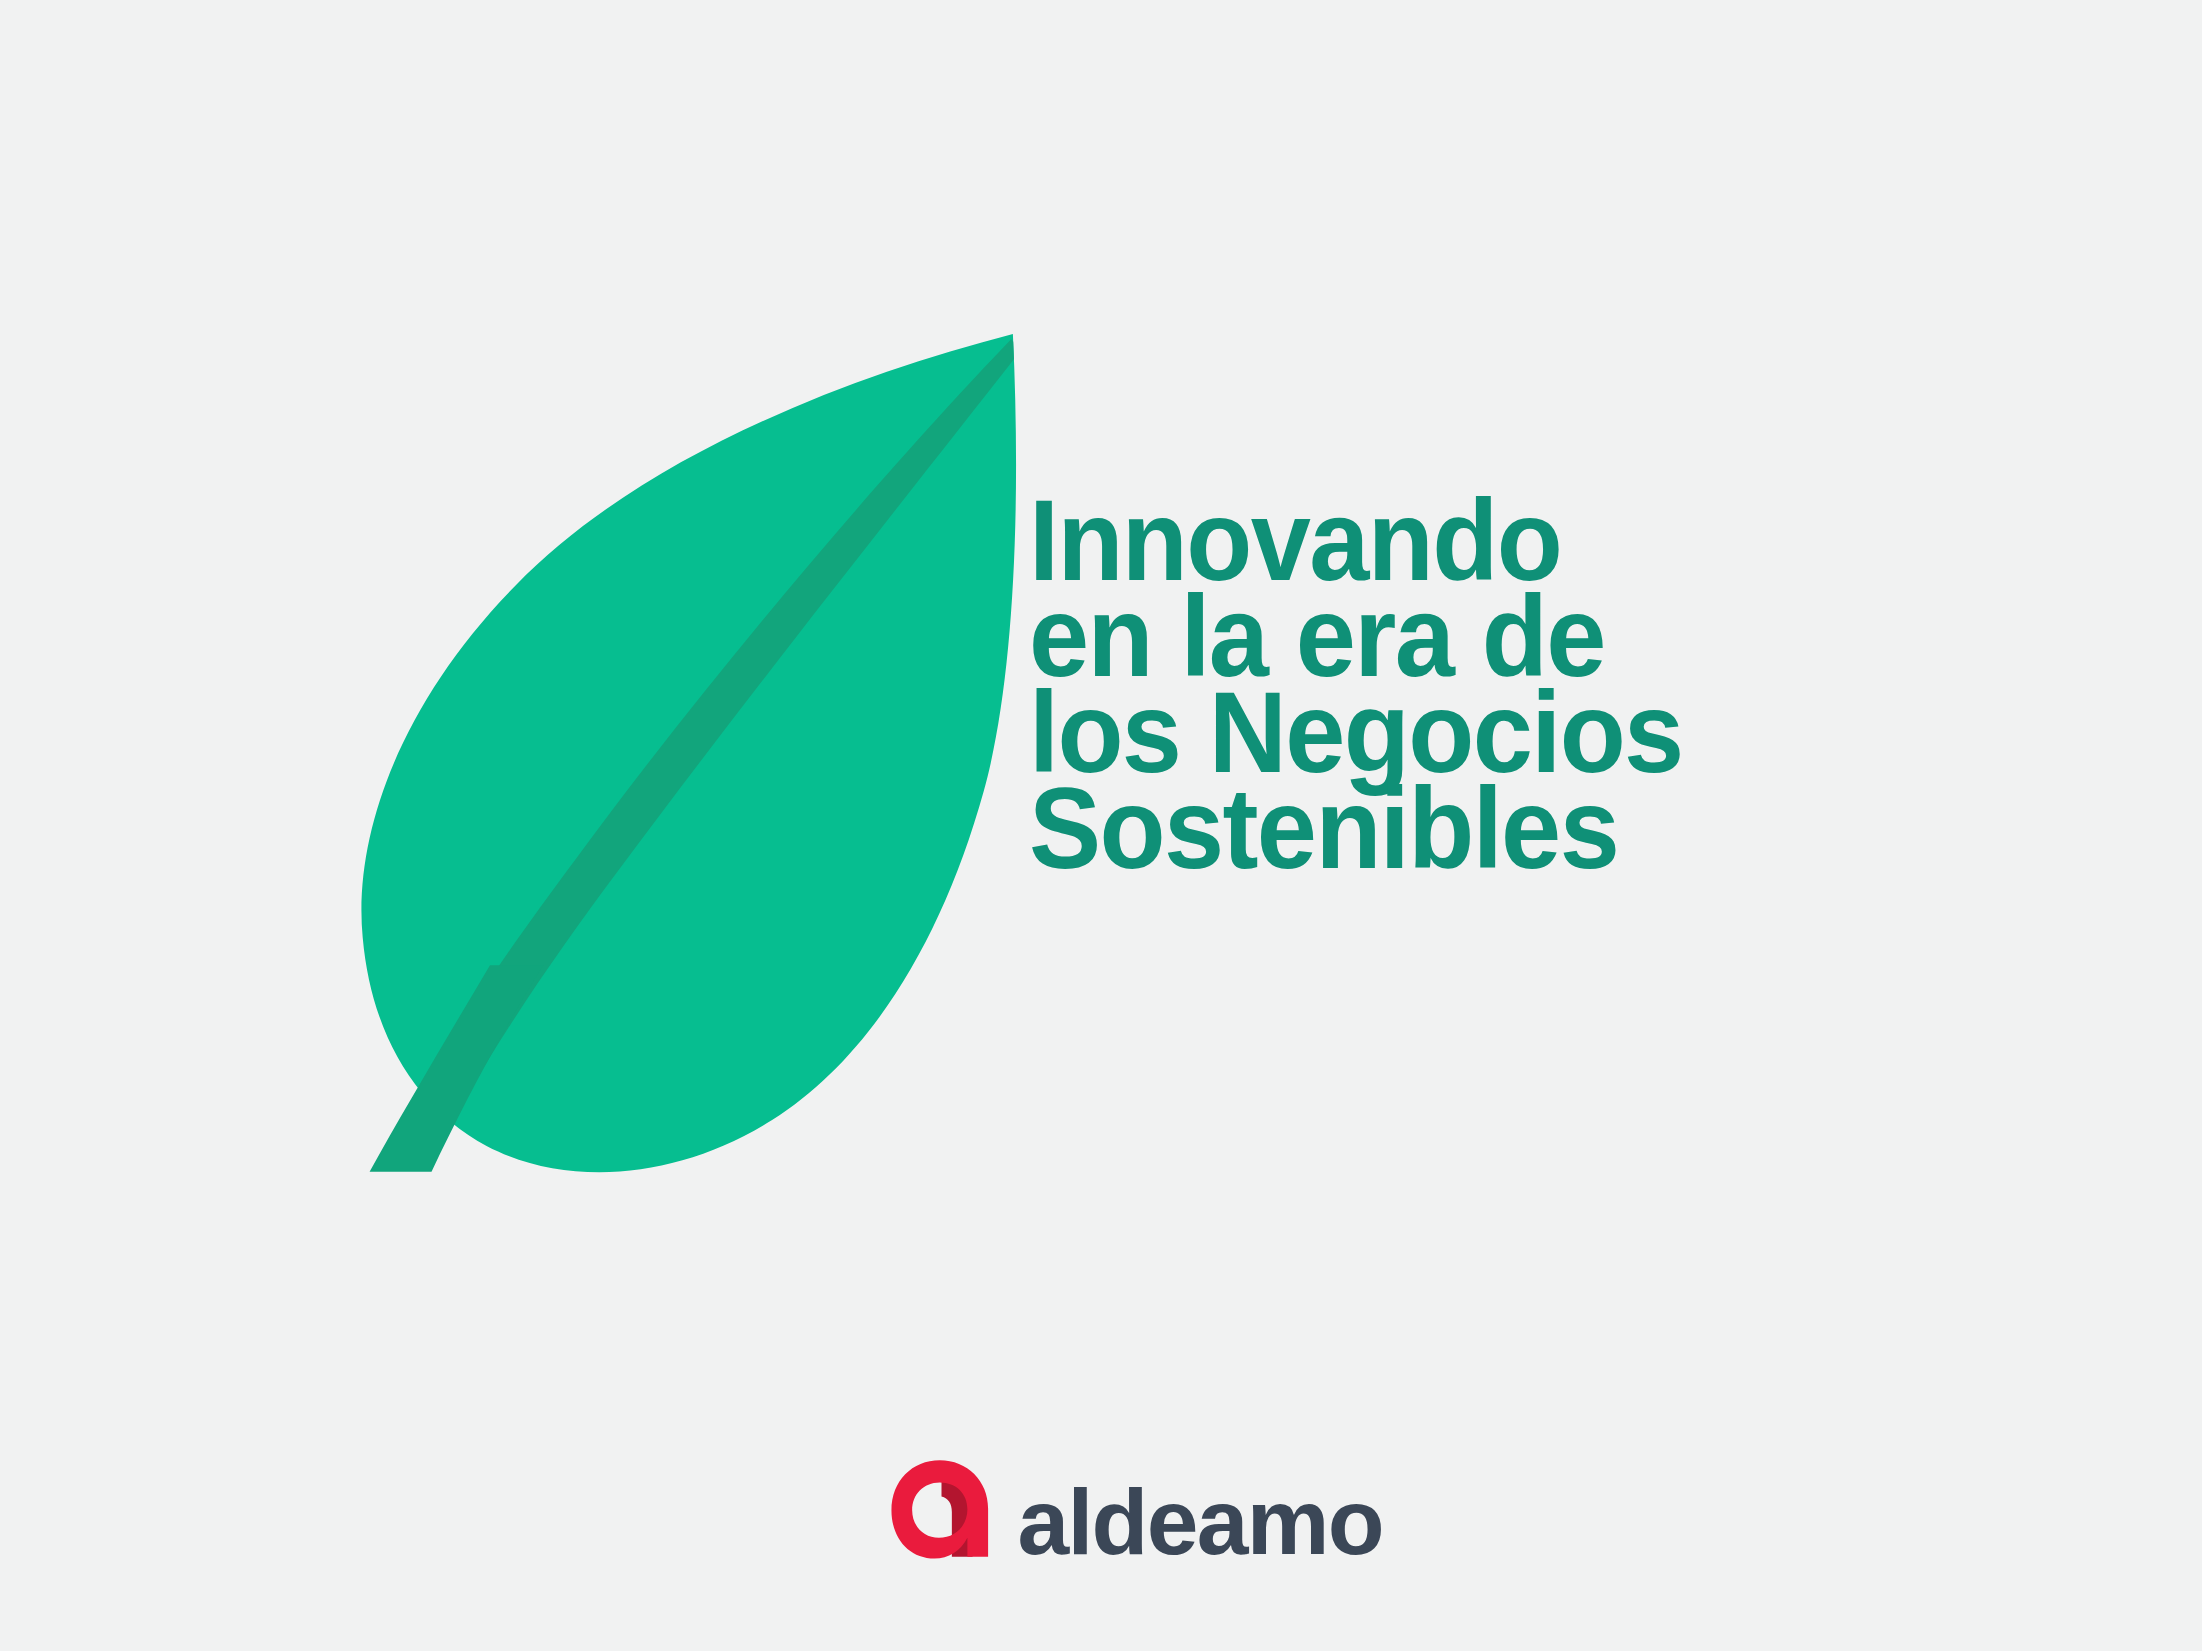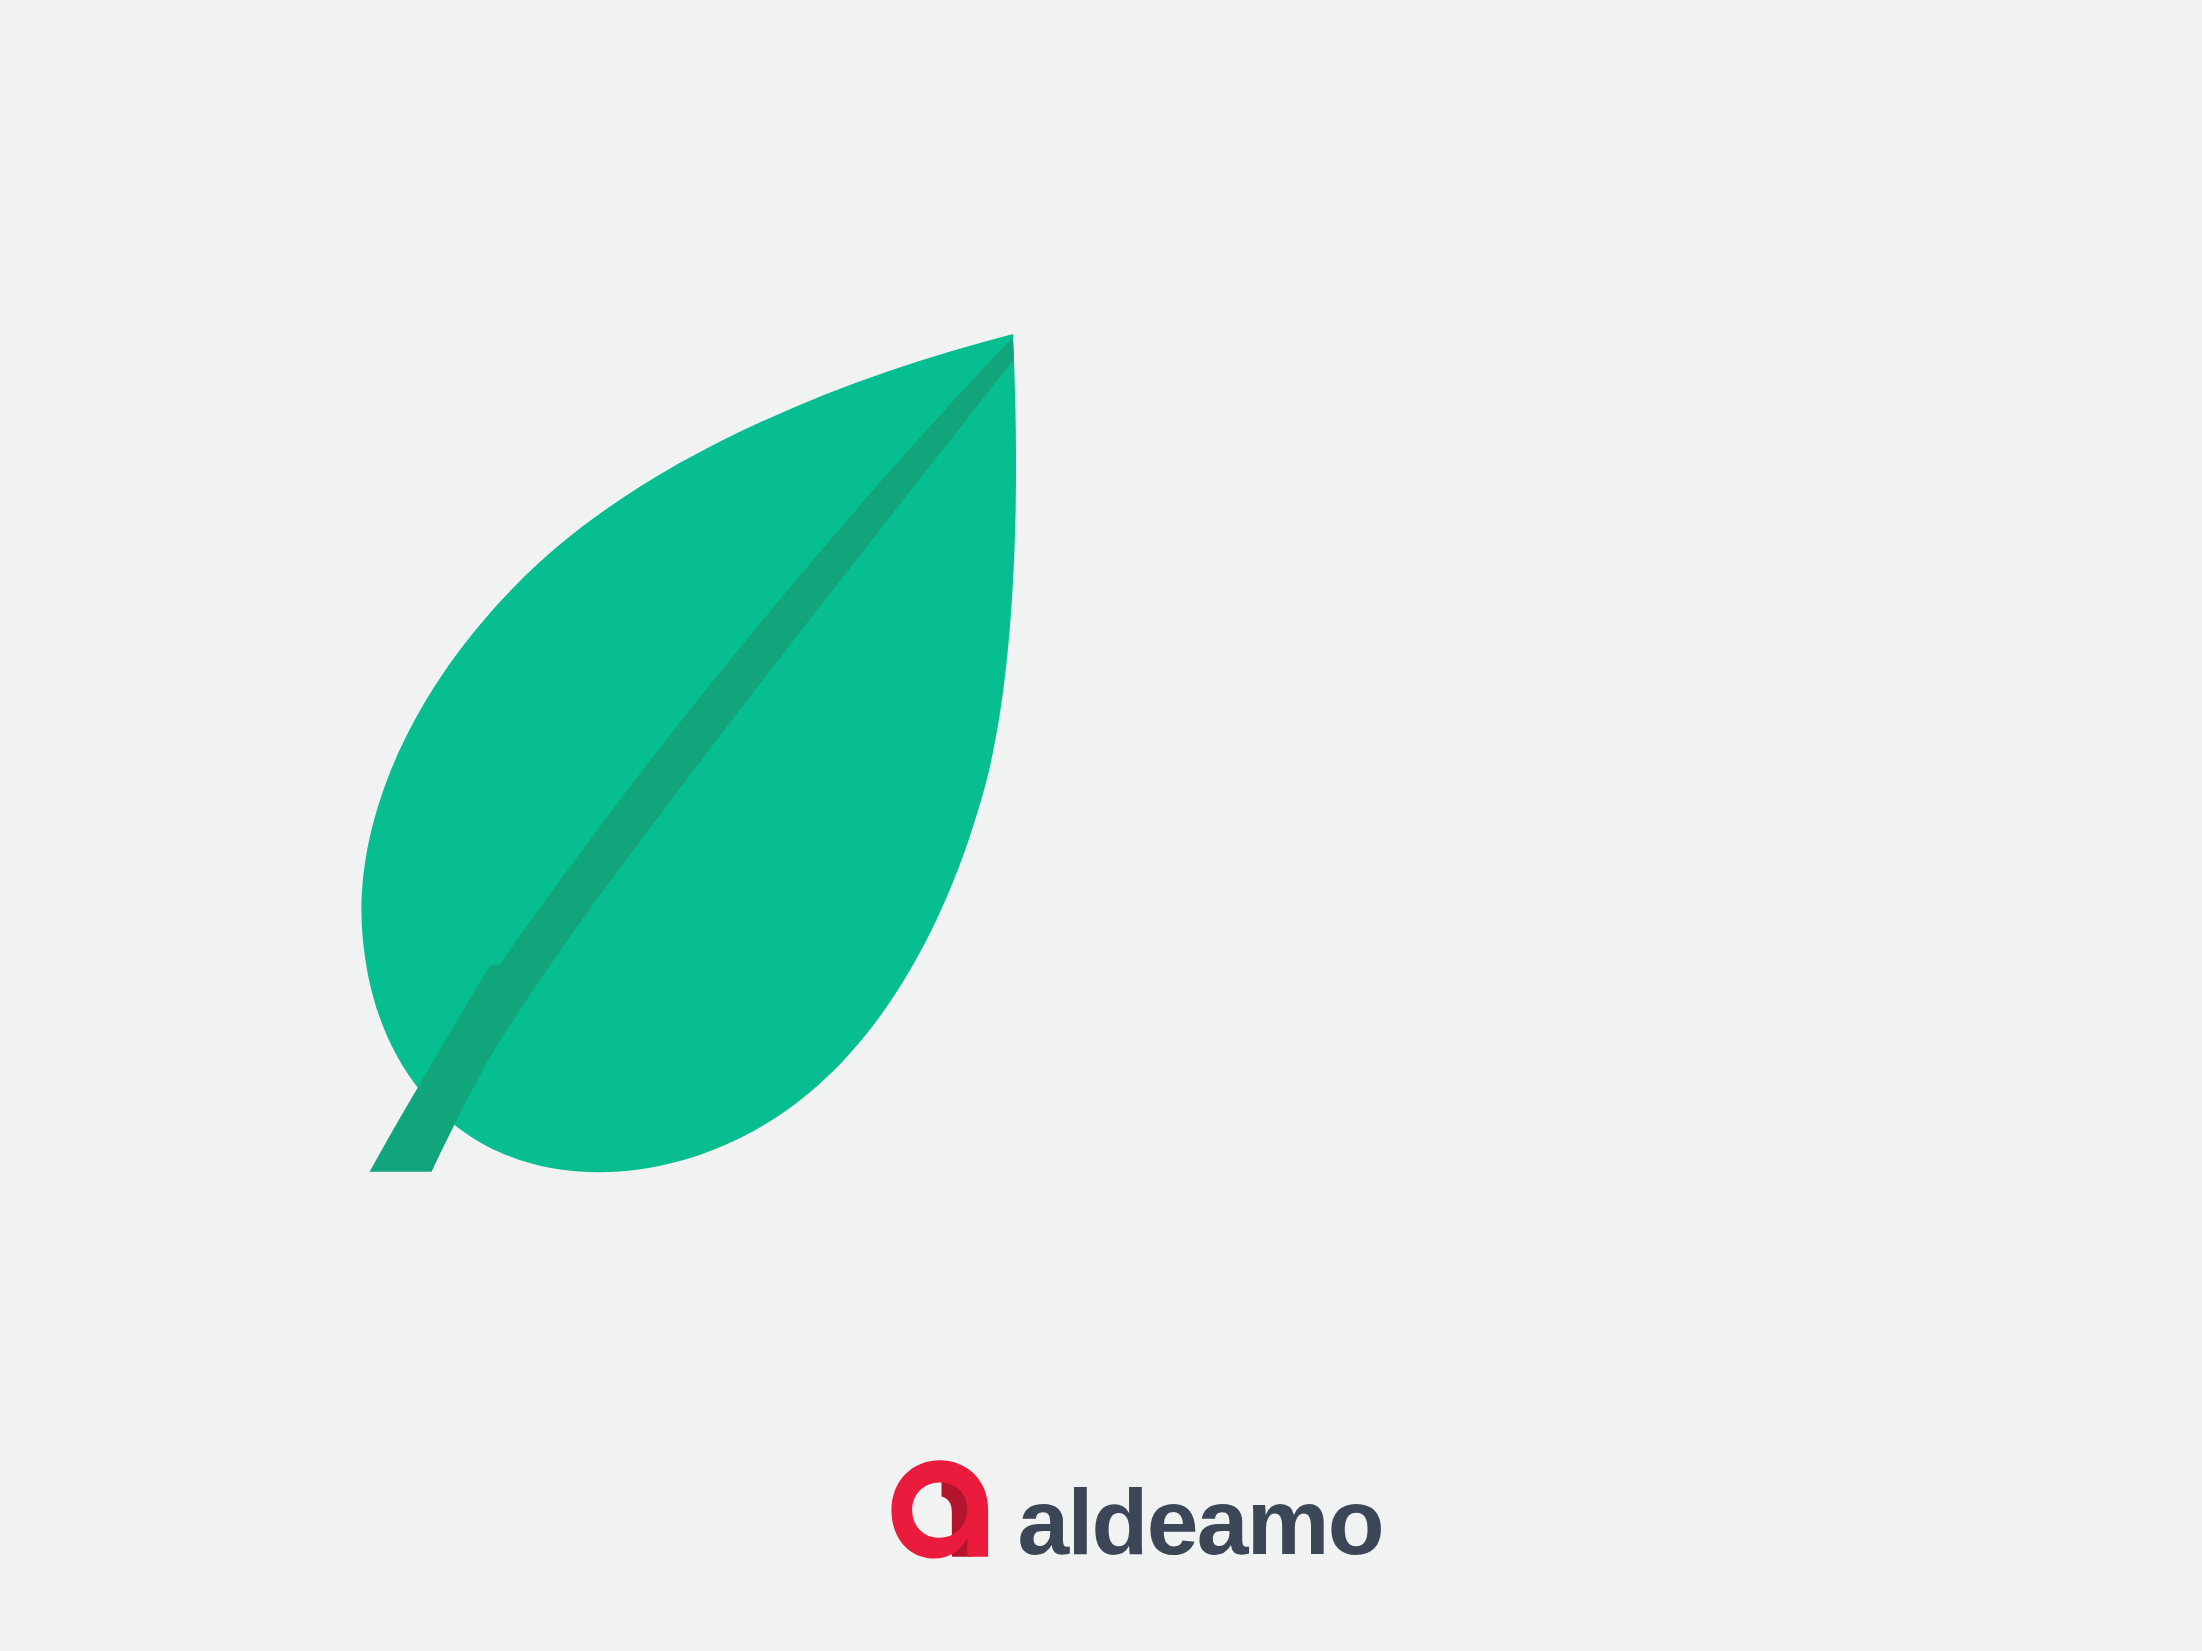--- a/index.html
+++ b/index.html
@@ -124,20 +124,26 @@
                  C 614 440, 796 212, 918 56 Z" fill="#12a57c"></path>
       </g>
 
       <path d="M 300 772
                C 250 856, 200 940, 160 1012
                L 232 1012
                C 268 936, 312 852, 362 772 Z" fill="#11a57c"></path>
     </svg>
   </div>
 
+  <div class="headline">
+    <span class="headline-line">Innovando</span>
+    <span class="headline-line">en la era de</span>
+    <span class="headline-line">los Negocios</span>
+    <span class="headline-line">Sostenibles</span>
+  </div>
 
   <div class="logo-lockup">
     <span class="logo-mark">
       <svg viewBox="0 0 124 124" xmlns="http://www.w3.org/2000/svg" aria-hidden="true">
 
         <path d="M 62 30
                  C 84 30, 98 44, 98 66
                  L 98 118
                  L 74 118
                  L 74 66

